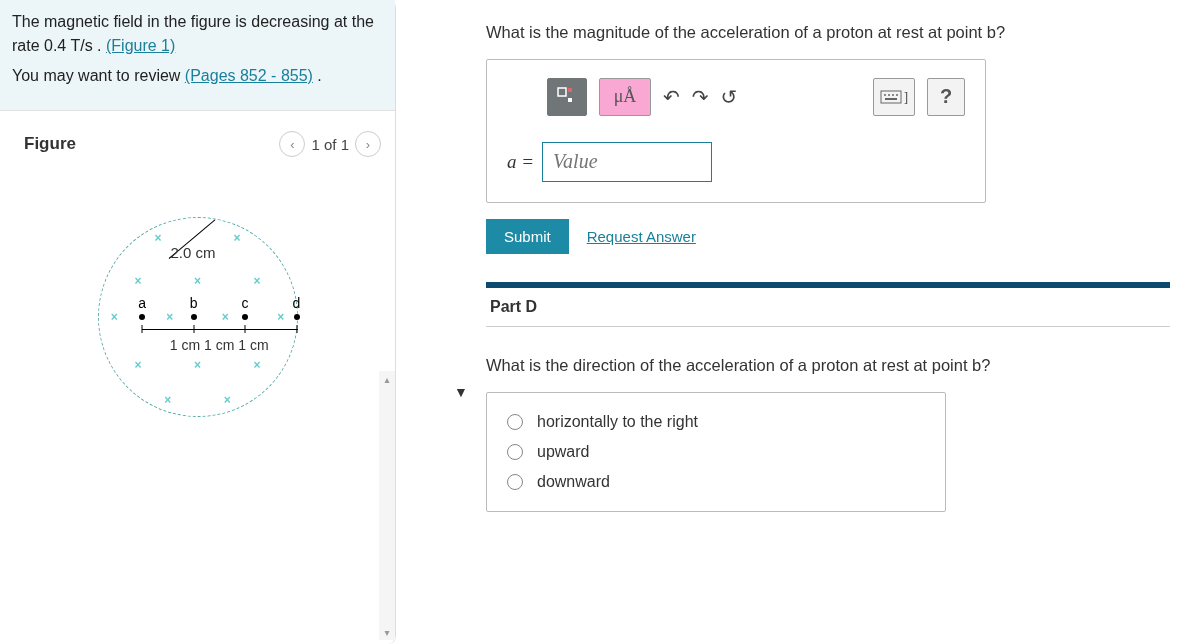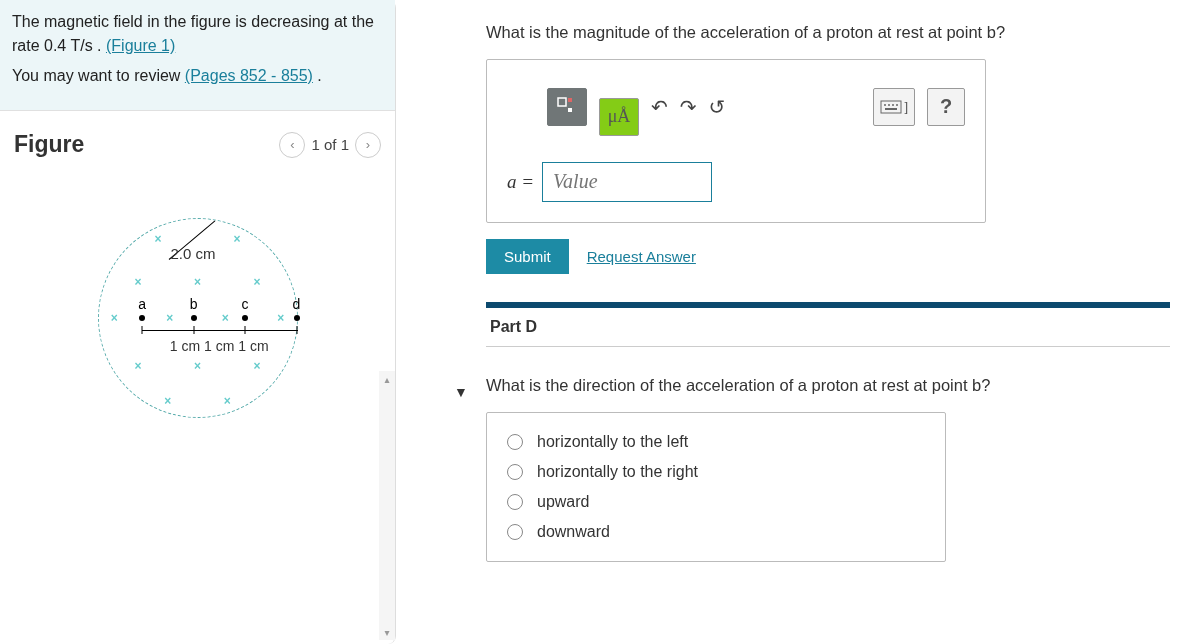--- a/index.html
+++ b/index.html
@@ -3,21 +3,21 @@
 <meta charset="utf-8">
 <style>
   * { box-sizing: border-box; margin: 0; padding: 0; }
   body { font-family: Arial, Helvetica, sans-serif; font-size: 15px; color: #333; background: #fff; width: 1200px; height: 644px; overflow: hidden; display: flex; }
   .left-col { width: 396px; display: flex; flex-direction: column; border-right: 1px solid #ddd; border-radius: 8px; }
   .info-box { background: #ecf6f8; padding: 10px 12px 16px; border-bottom: 1px solid #e0e0e0; }
   .info-box p { font-size: 16px; line-height: 1.5; color: #222; margin-bottom: 6px; }
   .info-box a, .link { color: #1a7f9b; text-decoration: underline; cursor: pointer; }
   .figure-section { padding: 20px 10px 0; flex: 1; position: relative; }
   .figure-header { display: flex; justify-content: space-between; align-items: center; padding: 0 4px 60px; }
-  .figure-title { font-size: 23px; font-weight: bold; color: #333; }
+  .figure-title { font-size: 17px; font-weight: bold; color: #333; margin-left: 10px; }
   .figure-nav { display: flex; align-items: center; gap: 6px; font-size: 15px; color: #444; }
   .nav-btn { width: 26px; height: 26px; border: 1px solid #ccc; border-radius: 50%; background: #fff; display: flex; align-items: center; justify-content: center; cursor: pointer; color: #888; font-size: 13px; }
   .figure-image { display:flex; justify-content:center; }
   .circle { width: 200px; height: 200px; border: 1.5px dashed #5aa; border-radius: 50%; position: relative; }
   .cross { position: absolute; color: #6cc; font-size: 12px; transform: translate(-50%,-50%); font-weight: bold;}
   .dot { position: absolute; width: 6px; height: 6px; background: #000; border-radius: 50%; transform: translate(-50%,-50%);}
   .dlabel { position: absolute; font-size: 14px; color: #000; transform: translate(-50%,-100%);}
   .dline { position: absolute; height:1px; background:#000; }
   .tick { position:absolute; width:1px; height:8px; background:#000; transform:translate(-50%,-50%);}
   .seglabel { position:absolute; font-size:14px; transform:translate(-50%,0); white-space:nowrap;}
@@ -28,21 +28,21 @@
   .scroll-thumb { flex:1; }
 
   .right-col { flex: 1; padding: 20px 30px 0 90px; position: relative; overflow: hidden;}
   .right-col .caret { position:absolute; left:58px; top:384px; color:#333; font-size:14px; cursor:pointer;}
   .question-text { font-size: 16.5px; margin-bottom: 14px; line-height:1.5;}
   .instruction-text { font-size: 16px; font-weight: bold; margin-bottom: 22px; }
   .answer-box { border:1px solid #bbb; border-radius:2px; padding:18px 20px 20px; width: 500px; margin-bottom:16px;}
   .toolbar { display:flex; align-items:center; gap:12px; margin-bottom:26px; padding-left:40px;}
   .tool-btn { height:38px; min-width:38px; border:1px solid #999; background:#f3f3f3; display:flex; align-items:center; justify-content:center; cursor:pointer; font-size:15px; color:#555; border-radius:2px;}
   .tool-btn.units-tool, .tool-btn.special { background:#707677; color:#fff; border-color:#707677; width:40px;}
-  .tool-btn.mu { font-family:'Times New Roman',serif; font-size:18px; background:#84cc16;width:40px;margin-top:20px;}
+  .tool-btn.mu { font-family:'Times New Roman',serif; font-size:18px; background:#f9a8d4;width:52px;}
   .tool-icon { background:none; border:none; font-size:20px; color:#444; cursor:pointer; }
   .spacer { flex:1; }
   .input-row { display:flex; align-items:center; gap:8px; font-size:18px;}
   .input-row .var { font-style:italic; font-family:'Times New Roman',serif; font-size:19px;}
   .value-input, .units-input { height:40px; border:1px solid #888; padding:0 10px; font-size:20px; font-style:italic; font-family:'Times New Roman',serif; color:#999; background:#fff;}
   .value-input { width:170px; border-color:#1a7f9b; border-width:1.5px;}
   .units-input { width:160px; }
   .action-row { display:flex; align-items:center; gap:18px; margin-bottom:28px;}
   .submit-btn { background:#1d8ba5; color:#fff; border:none; padding:9px 18px; font-size:15px; cursor:pointer; }
   .part-header { border-top:6px solid #0c4a6e; border-bottom:1px solid #ccc; padding:10px 4px; font-weight:bold; font-size:16px; margin-bottom:26px; display:flex; align-items:center; gap:8px;}
@@ -163,24 +163,20 @@
 
   <div class="part-header">
     <span>Part D</span>
   </div>
 
   <div class="question-text">What is the direction of the acceleration of a proton at rest at point b?</div>
 
   <div class="options-box">
     <div class="option-row">
         <div class="radio"></div>
-        <span>horizontally to the left</span>
-      </div>
-    <div class="option-row">
-        <div class="radio"></div>
         <span>horizontally to the right</span>
       </div>
     <div class="option-row">
         <div class="radio"></div>
         <span>upward</span>
       </div>
     <div class="option-row">
         <div class="radio"></div>
         <span>downward</span>
       </div>

